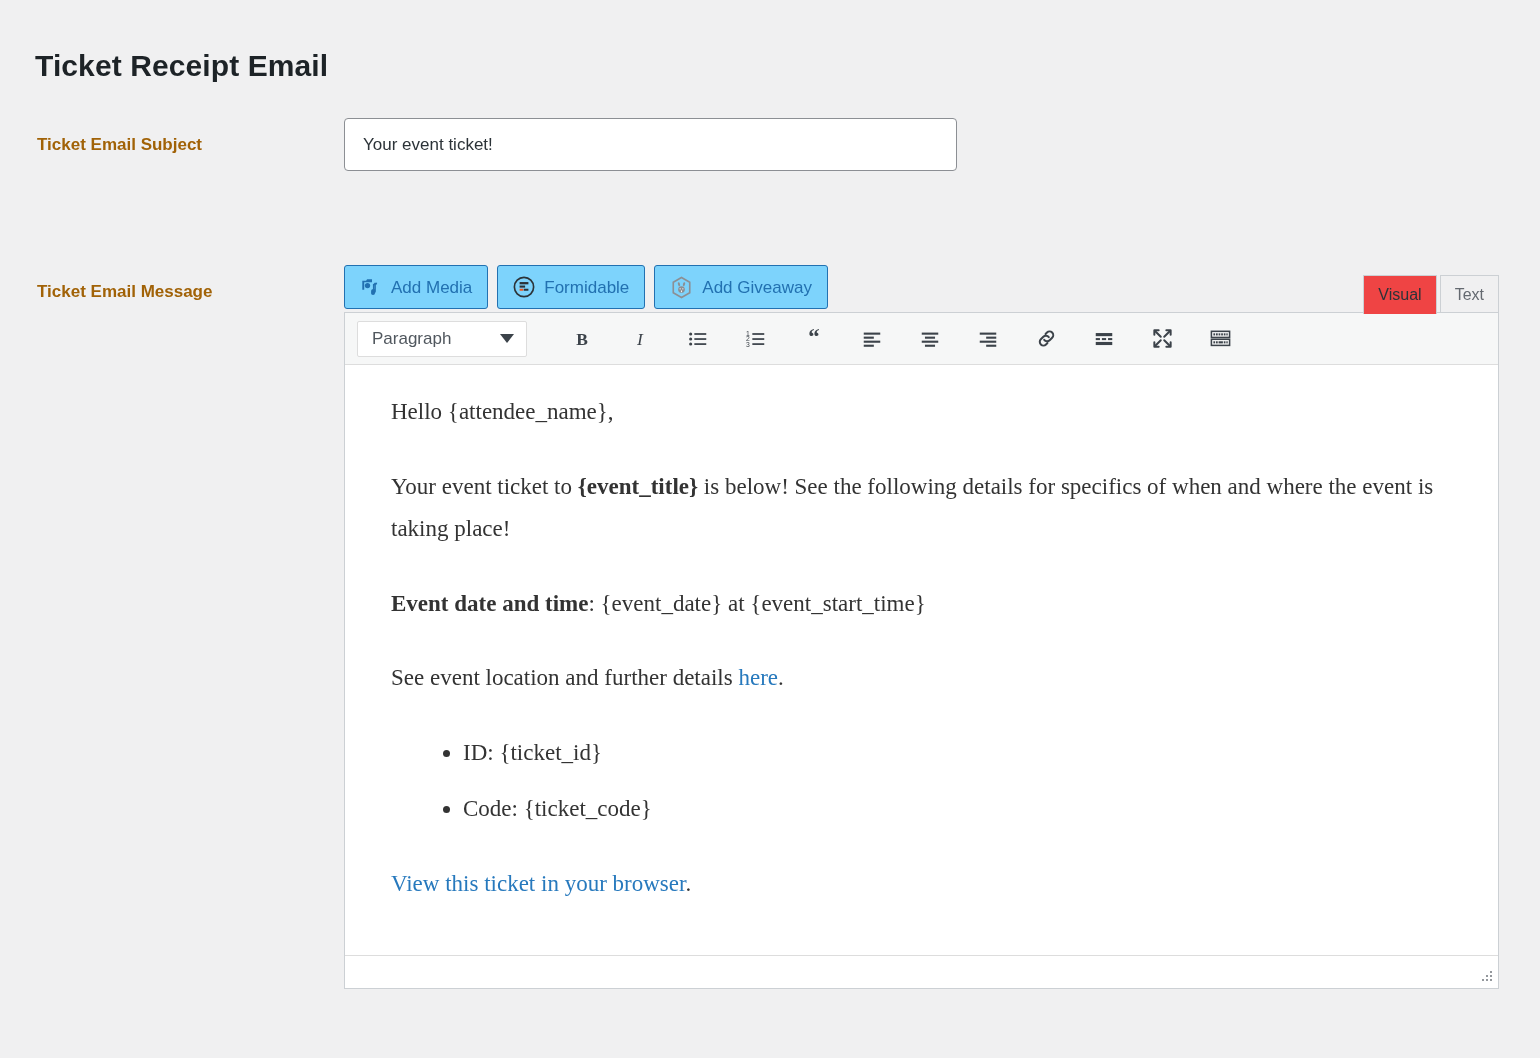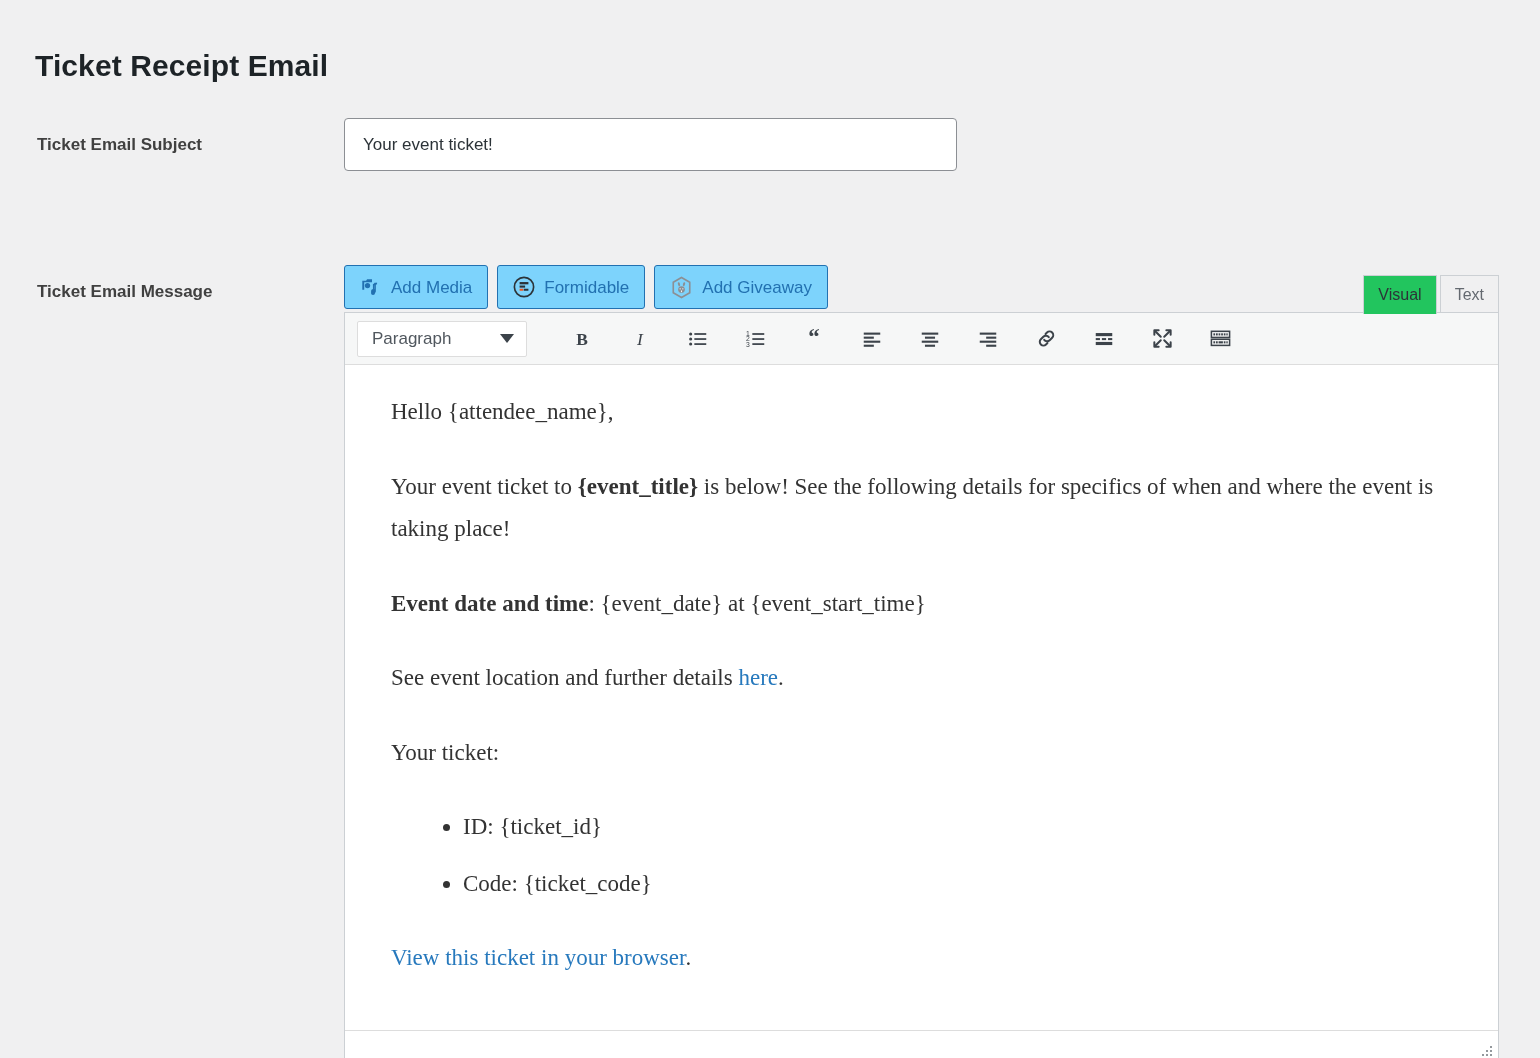--- a/index.html
+++ b/index.html
@@ -23,21 +23,21 @@
     color: #1d2327;
     letter-spacing: .1px;
     line-height: 1.2;
   }
 
   
   .row-label {
     position: absolute;
     font-size: 17px;
     font-weight: bold;
-    color: #404040;
+    color: #a16207;
     line-height: 1.3;
   }
   .label-subject { left: 37px; top: 134px; }
   .label-message { left: 37px; top: 281px; }
 
   
   .subject-field {
     position: absolute;
     left: 344px; top: 118px;
     width: 613px; height: 53px;
@@ -105,21 +105,21 @@
     border-bottom: none;
     background: #f0f0f1;
     color: #646970;
     cursor: pointer;
     line-height: 1.2;
     margin-left: 3px;
     position: relative;
     top: 1px;
   }
   .tab.active {
-    background: #22c55e;
+    background: #ef4444;
     color: #2c3338;
     border-color: #ccd0d4;
     z-index: 3;
   }
 
   
   .editor-box {
     position: relative;
     border: 1px solid #ccd0d4;
     background: #fff;
@@ -419,21 +419,20 @@
           </span>
         </div>
 
       </div>
 
       <div class="mce-body">
         <p>Hello {attendee_name},</p>
         <p><span>Your event ticket to </span><strong>{event_title}</strong><span> is below! See the following details for specifics of when and where the event is taking place!</span></p>
         <p><strong>Event date and time</strong><span>: {event_date} at {event_start_time}</span></p>
         <p><span>See event location and further details </span><a href="#">here</a><span>.</span></p>
-        <p>Your ticket:</p>
         <ul>
           <li>ID: {ticket_id}</li>
           <li>Code: {ticket_code}</li>
         </ul>
         <p><a href="#">View this ticket in your browser</a><span>.</span></p>
       </div>
 
       <div class="mce-statusbar">
         <span class="resize-grip">
           <svg width="16" height="16" viewBox="0 0 16 16">

